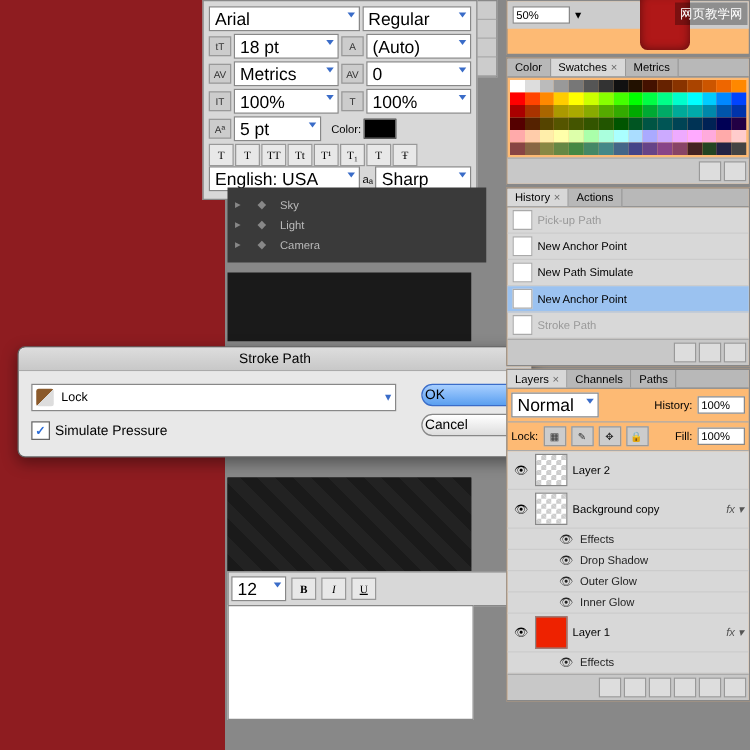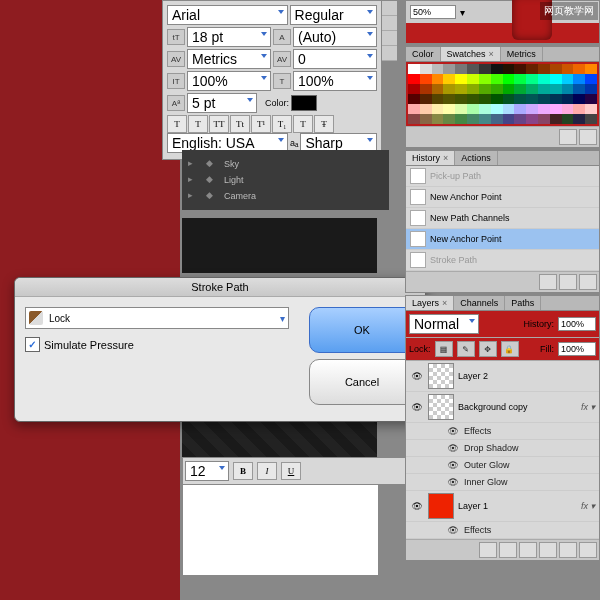--- a/index.html
+++ b/index.html
@@ -18,27 +18,27 @@
 .darkarea{position:absolute;left:182px;top:218px;width:195px;height:55px;background:#1a1a1a}
 .diamonds{position:absolute;left:182px;top:382px;width:195px;height:75px;background:repeating-linear-gradient(45deg,#1a1a1a 0 10px,#222 10px 20px),linear-gradient(#1a1a1a,#1a1a1a)}
 .dialog{position:absolute;left:14px;top:277px;width:410px;background:#e8e8e8;border:1px solid #666;border-radius:6px;box-shadow:0 4px 12px rgba(0,0,0,.4)}
 .dialog-title{background:linear-gradient(#ddd,#c8c8c8);text-align:center;padding:3px;font-size:11px;border-bottom:1px solid #aaa;border-radius:6px 6px 0 0}
 .dialog-body{padding:10px;display:flex;gap:20px}
 .dialog-left{flex:1}
 .tool-select{display:flex;align-items:center;background:#fff;border:1px solid #888;padding:3px;gap:6px}
 .brush-icon{width:14px;height:14px;background:linear-gradient(135deg,#8b5a2b 50%,#ddd 50%);border-radius:2px}
 .checkbox{display:flex;align-items:center;gap:4px;margin-top:8px;font-size:11px}
 .chk{width:13px;height:13px;border:1px solid #666;background:#fff;display:flex;align-items:center;justify-content:center;color:#2a6cd8;font-weight:bold;font-size:10px}
-.mac-btn{width:72px;padding:16px;border-radius:10px;border:1px solid #888;text-align:center;font-size:11px;margin-bottom:6px}
+.mac-btn{width:72px;padding:2px;border-radius:10px;border:1px solid #888;text-align:left;font-size:11px;margin-bottom:6px}
 .mac-btn.primary{background:linear-gradient(#a8cfff,#5a9ff0);border-color:#3a6cc8}
 .mac-btn.secondary{background:linear-gradient(#fff,#ddd)}
 .textbar{position:absolute;left:182px;top:457px;width:280px;height:22px;background:#d8d8d8;border:1px solid #888;display:flex;align-items:center;padding:2px;gap:4px}
 .watermark{position:absolute;right:2px;top:2px;font-size:10px;color:#fff;background:rgba(0,0,0,.3);padding:2px 4px;z-index:99}
 .rightcol{position:absolute;right:0;top:0;width:195px;height:600px}
-.panel{background:#b91c1c;border:1px solid #888;margin-bottom:2px}
+.panel{background:#fdba74;border:1px solid #888;margin-bottom:2px}
 .tabs{display:flex;background:#b8b8b8;border-bottom:1px solid #888}
 .tab{padding:2px 6px;font-size:9px;background:#b8b8b8;border-right:1px solid #999}
 .tab.active{background:#d8d8d8}
 .tab .x{margin-left:3px;color:#666}
 .zoomrow{padding:4px;display:flex;align-items:center;gap:4px;background:#ccc}
 .swatches{display:grid;grid-template-columns:repeat(16,1fr);gap:0;padding:2px}
 .sw{width:100%;height:10px}
 .history-list{background:#d8d8d8}
 .hist-row{display:flex;align-items:center;padding:2px 4px;gap:4px;font-size:9px;border-bottom:1px solid #ccc}
 .hist-row.sel{background:#9bc2f0}
@@ -305,21 +305,21 @@
         <div class="hist-row" style="color: rgb(153, 153, 153);">
           <div class="hist-icon"></div>
           <span>Pick-up Path</span>
         </div>
         <div class="hist-row">
           <div class="hist-icon"></div>
           <span>New Anchor Point</span>
         </div>
         <div class="hist-row">
           <div class="hist-icon"></div>
-          <span>New Path Channels</span>
+          <span>New Path Simulate</span>
         </div>
         <div class="hist-row sel">
           <div class="hist-icon"></div>
           <span>New Anchor Point</span>
         </div>
         <div class="hist-row" style="color: rgb(153, 153, 153);">
           <div class="hist-icon"></div>
           <span>Stroke Path</span>
         </div>
       </div>

